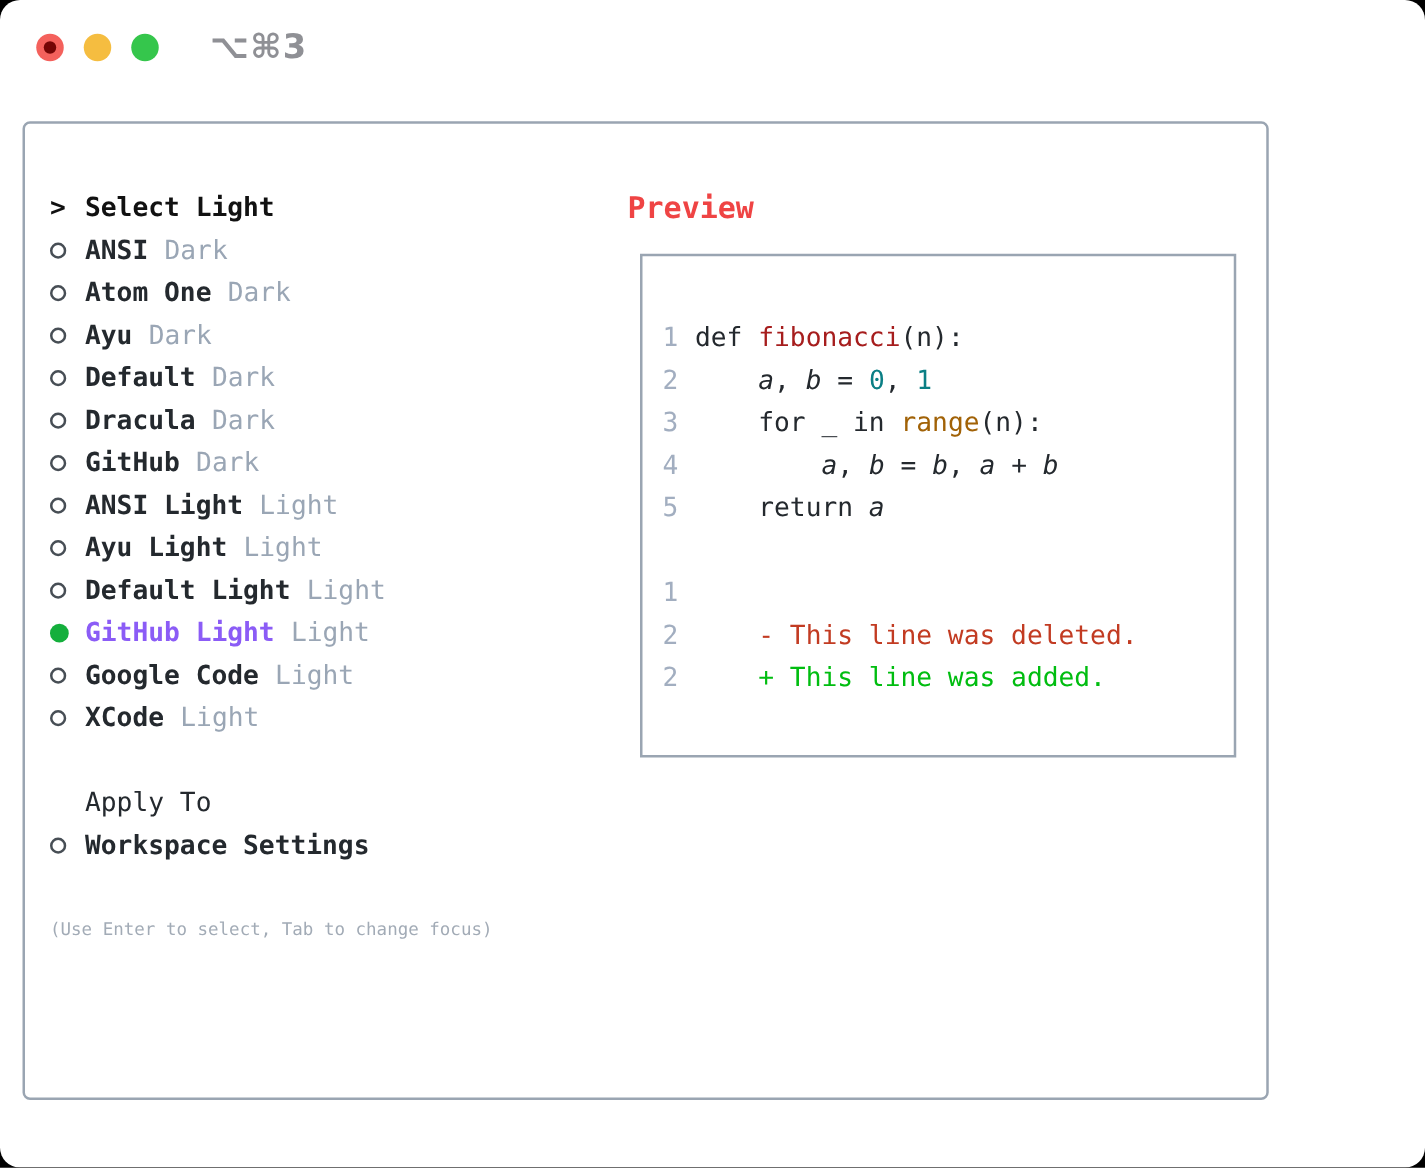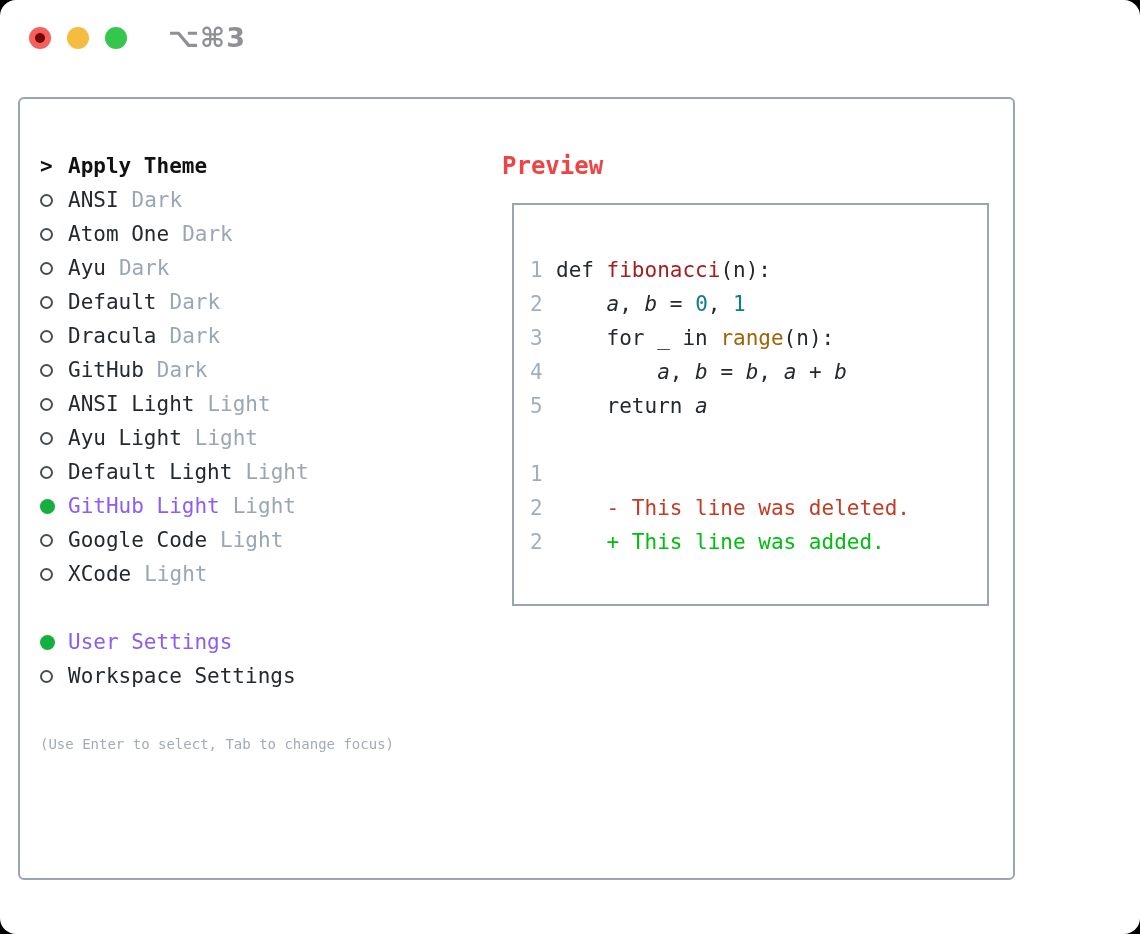--- a/index.html
+++ b/index.html
@@ -36,21 +36,21 @@
   
   .left-col { position:absolute; left:20px; top:50px; width:440px; }
   .row { display:flex; align-items:center; height:34px; font-size:21px; color:#24292e; }
   .row .bullet-col { width:28px; display:flex; align-items:center; flex:0 0 28px; }
   .caret { font-weight:bold; color:#111; }
   .radio {
     width:13px; height:13px; border-radius:50%;
     border:2px solid #474e55; background:transparent;
   }
   .radio.sel { width:15px; height:15px; border:none; background:#14af3c; }
-  .item-label { white-space:pre; }
+  .item-label { white-space:pre;font-weight:bold; }
   .item-label.sel { color:#8b5cf6; }
   .variant { color:#9aa6b5; margin-left:13px; white-space:pre; }
   .hdr { font-weight:bold; color:#111; }
   .spacer { height:34px; }
   .hint {
     width:420px; font-size:14px; line-height:34px; color:#a2abb6; white-space:normal;
   }
 
   
   .preview-title {
@@ -86,21 +86,21 @@
     <span class="shortcut">⌥⌘3</span>
   </div>
 
   <div class="panel">
 
     <div class="left-col">
       <div class="row">
         <span class="bullet-col">
             <span class="caret">&gt;</span>
           </span>
-        <span class="hdr">Apply Theme</span>
+        <span class="hdr">Select Light</span>
       </div>
 
       <div id="theme-list">
           <div class="row">
             <span class="bullet-col">
               <span class="radio"></span>
             </span>
             <span class="item-label">ANSI</span>
             <span class="variant">Dark</span>
           </div>
@@ -178,28 +178,26 @@
             <span class="bullet-col">
               <span class="radio"></span>
             </span>
             <span class="item-label">XCode</span>
             <span class="variant">Light</span>
           </div>
         </div>
 
       <div class="spacer"></div>
 
+      <div class="row">
+        <span class="bullet-col"></span>
+        <span>Apply To</span>
+      </div>
 
       <div id="apply-list">
-          <div class="row">
-            <span class="bullet-col">
-              <span class="radio sel"></span>
-            </span>
-            <span class="item-label sel">User Settings</span>
-          </div>
           <div class="row">
             <span class="bullet-col">
               <span class="radio"></span>
             </span>
             <span class="item-label">Workspace Settings</span>
           </div>
         </div>
 
       <div class="spacer"></div>
 

